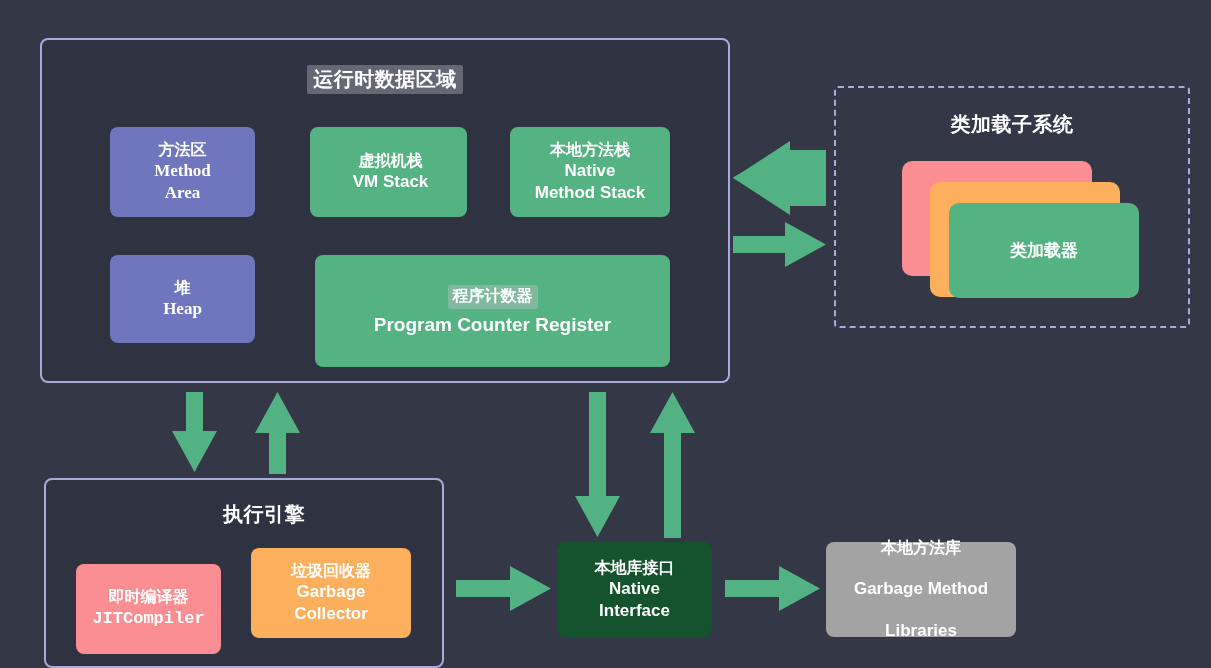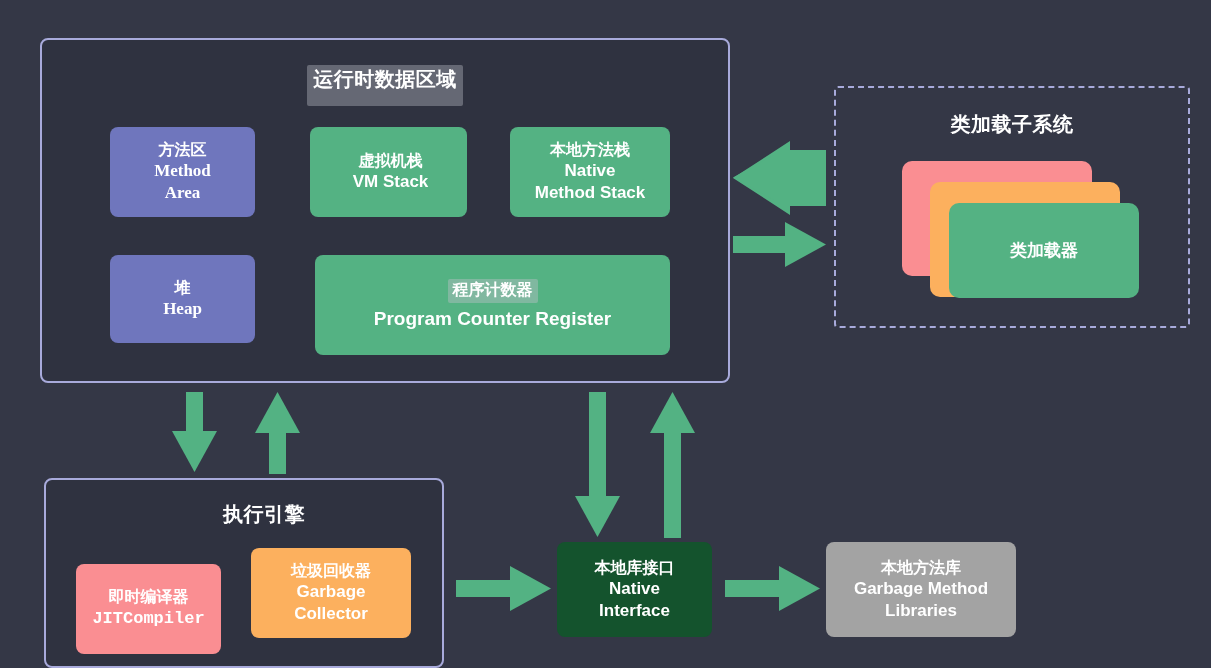--- a/index.html
+++ b/index.html
@@ -43,21 +43,21 @@
     left: 0;
     width: 100%;
     text-align: center;
     font-size: 20px;
     font-weight: bold;
     letter-spacing: 0.5px;
     line-height: 1.2;
   }
   .container-title .hl {
     background: rgba(168,170,180,0.45);
-    padding: 3px 6px 16px 6px;
+    padding: 3px 6px 4px 6px;
     border-radius: 2px;
   }
 
   
   .box {
     border-radius: 8px;
     display: flex;
     flex-direction: column;
     align-items: center;
     justify-content: center;
@@ -119,21 +119,21 @@
       <span class="cn">本地方法栈</span>
       <span class="en">Native</span>
       <span class="en">Method Stack</span>
     </div>
 
     <div class="abs box c-purple" style="left:68px; top:215px; width:145px; height:88px;">
       <span class="cn">堆</span>
       <span class="en">Heap</span>
     </div>
 
-    <div class="abs box c-green" style="left:273px; top:215px; width:355px; height:100px;">
+    <div class="abs box c-green" style="left:273px; top:215px; width:355px; height:112px;">
       <span class="cn hl">程序计数器</span>
       <span class="en" style="font-size:19px; margin-top:4px;">Program Counter Register</span>
     </div>
   </div>
 
   <div class="abs container dashed" style="left:834px; top:86px; width:356px; height:242px;">
 
     <div class="container-title" style="top:24px;">类加载子系统</div>
 
     <div class="abs stack-card" style="left:66px; top:73px; width:190px; height:115px; background:#fa8e92;"></div>
@@ -160,21 +160,21 @@
       <span class="en">Collector</span>
     </div>
   </div>
 
   <div class="abs box c-lav" style="left:557px; top:542px; width:155px; height:95px;">
     <span class="cn">本地库接口</span>
     <span class="en">Native</span>
     <span class="en">Interface</span>
   </div>
 
-  <div class="abs box c-gray" style="left:826px; top:542px; width:190px; height:95px;">
+  <div class="abs box c-gray" style="left:826px; top:542px; width:190px; height:95px;gap:20px;">
     <span class="cn">本地方法库</span>
     <span class="en">Garbage Method</span>
     <span class="en">Libraries</span>
   </div>
 
   <svg id="arrows" viewBox="0 0 1211 668">
 
     <polygon fill="#53b283" points="826,167 826,150 790,150 790,141 733,178 790,215 790,206 826,206 826,189"></polygon>
 
     <g>

